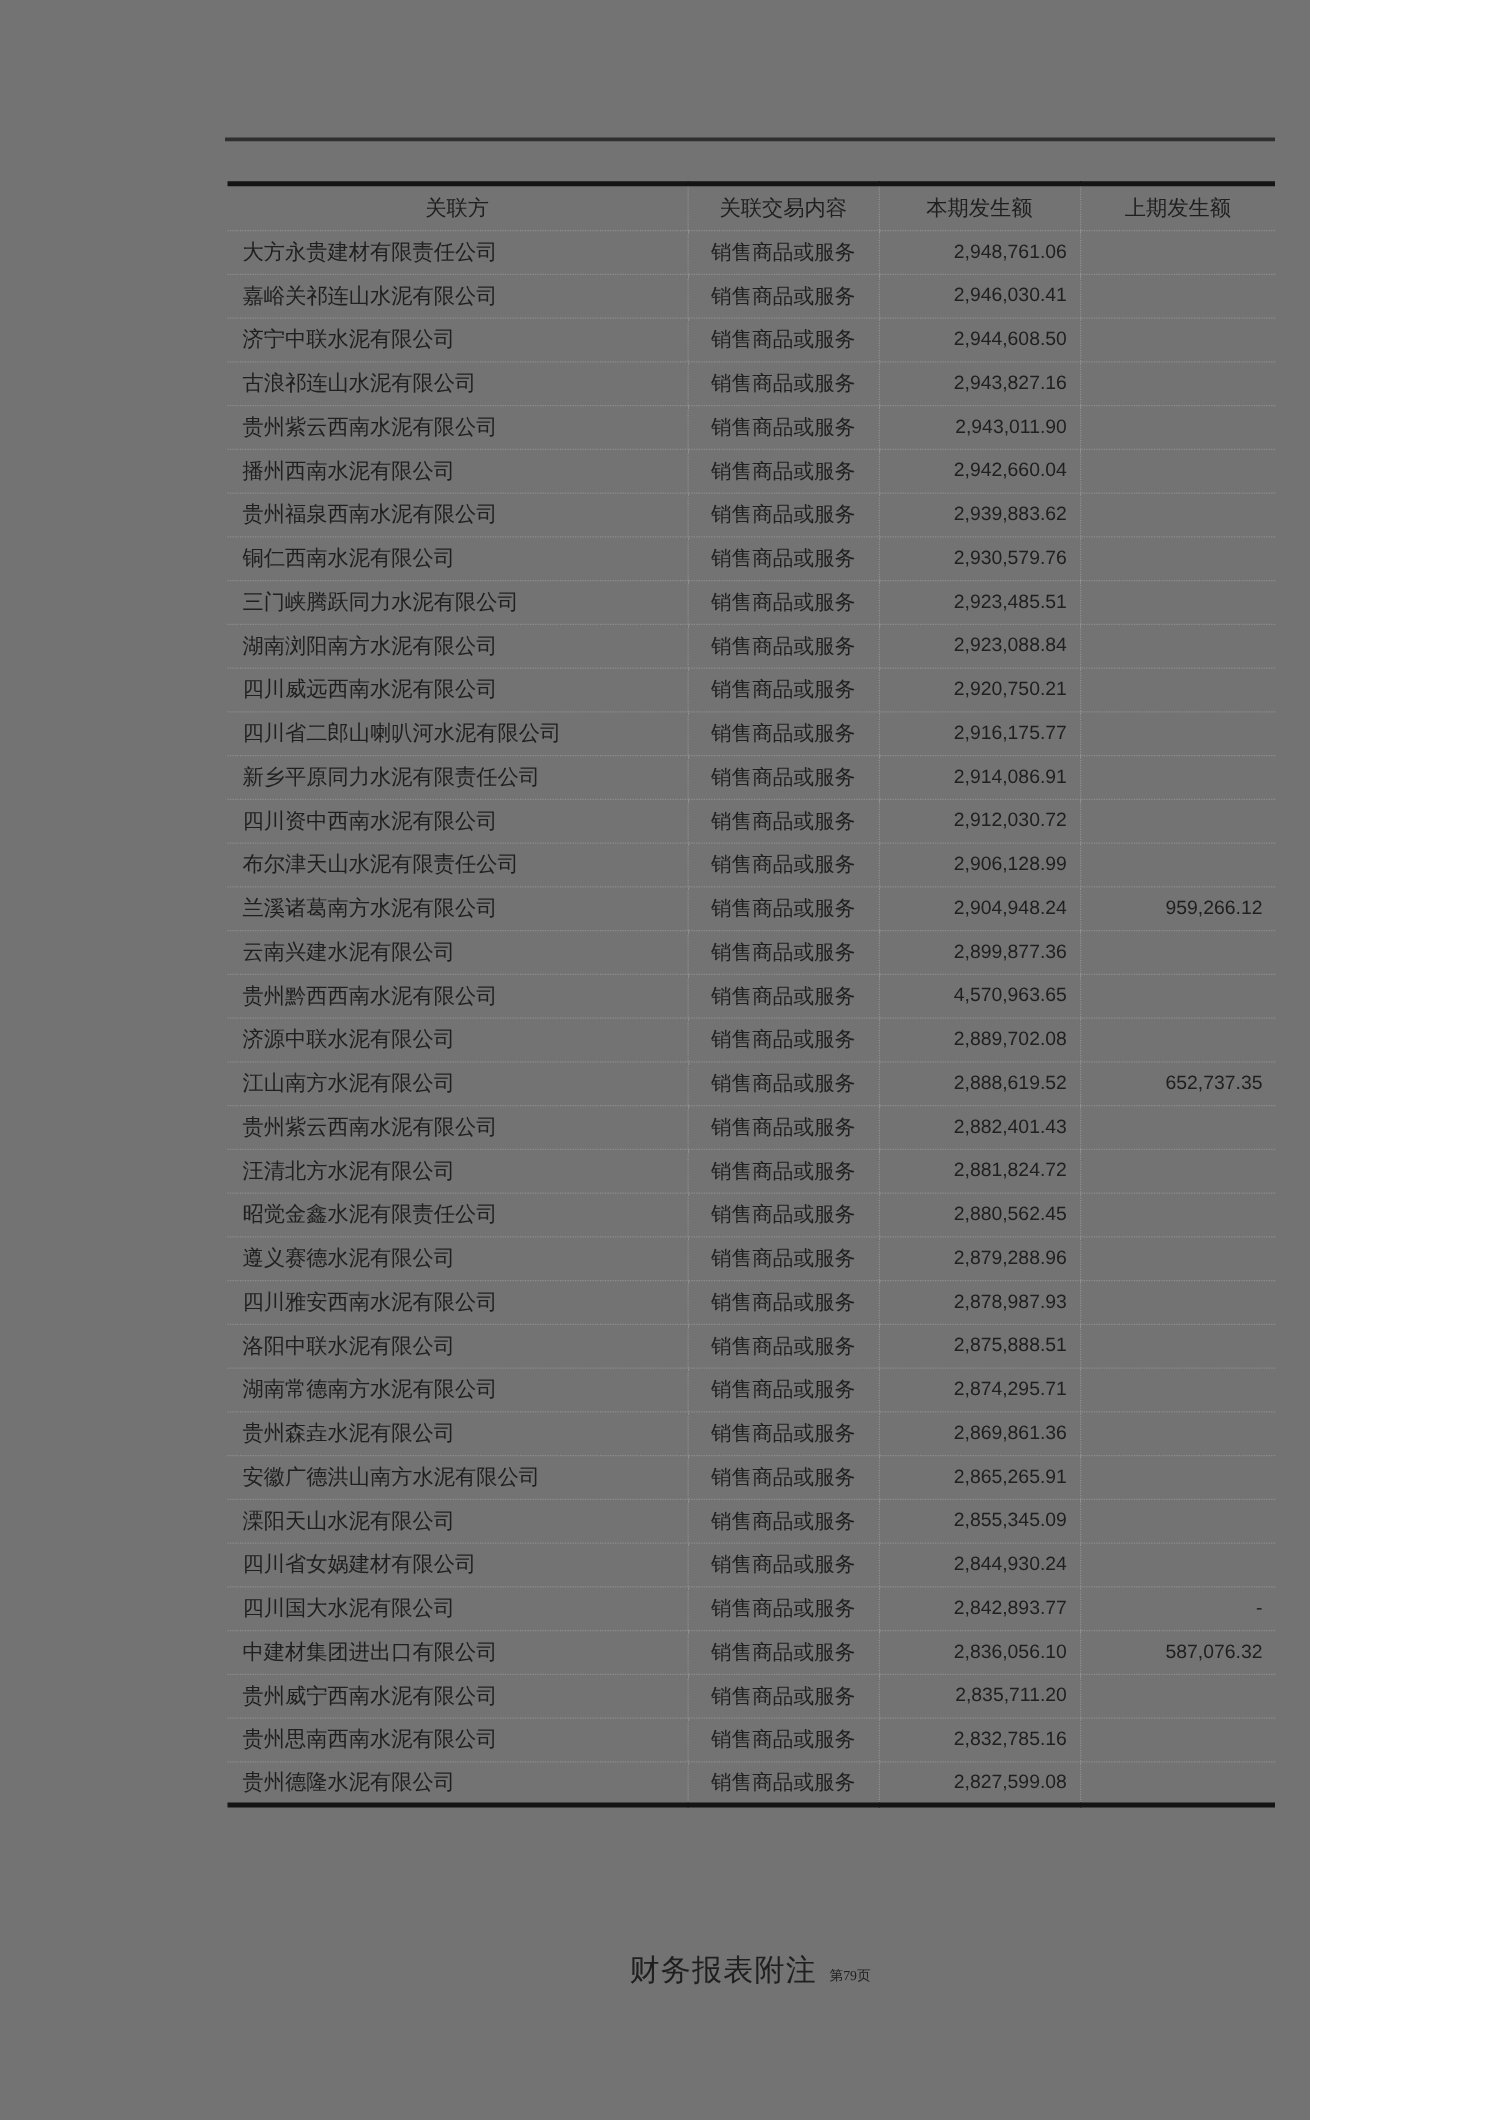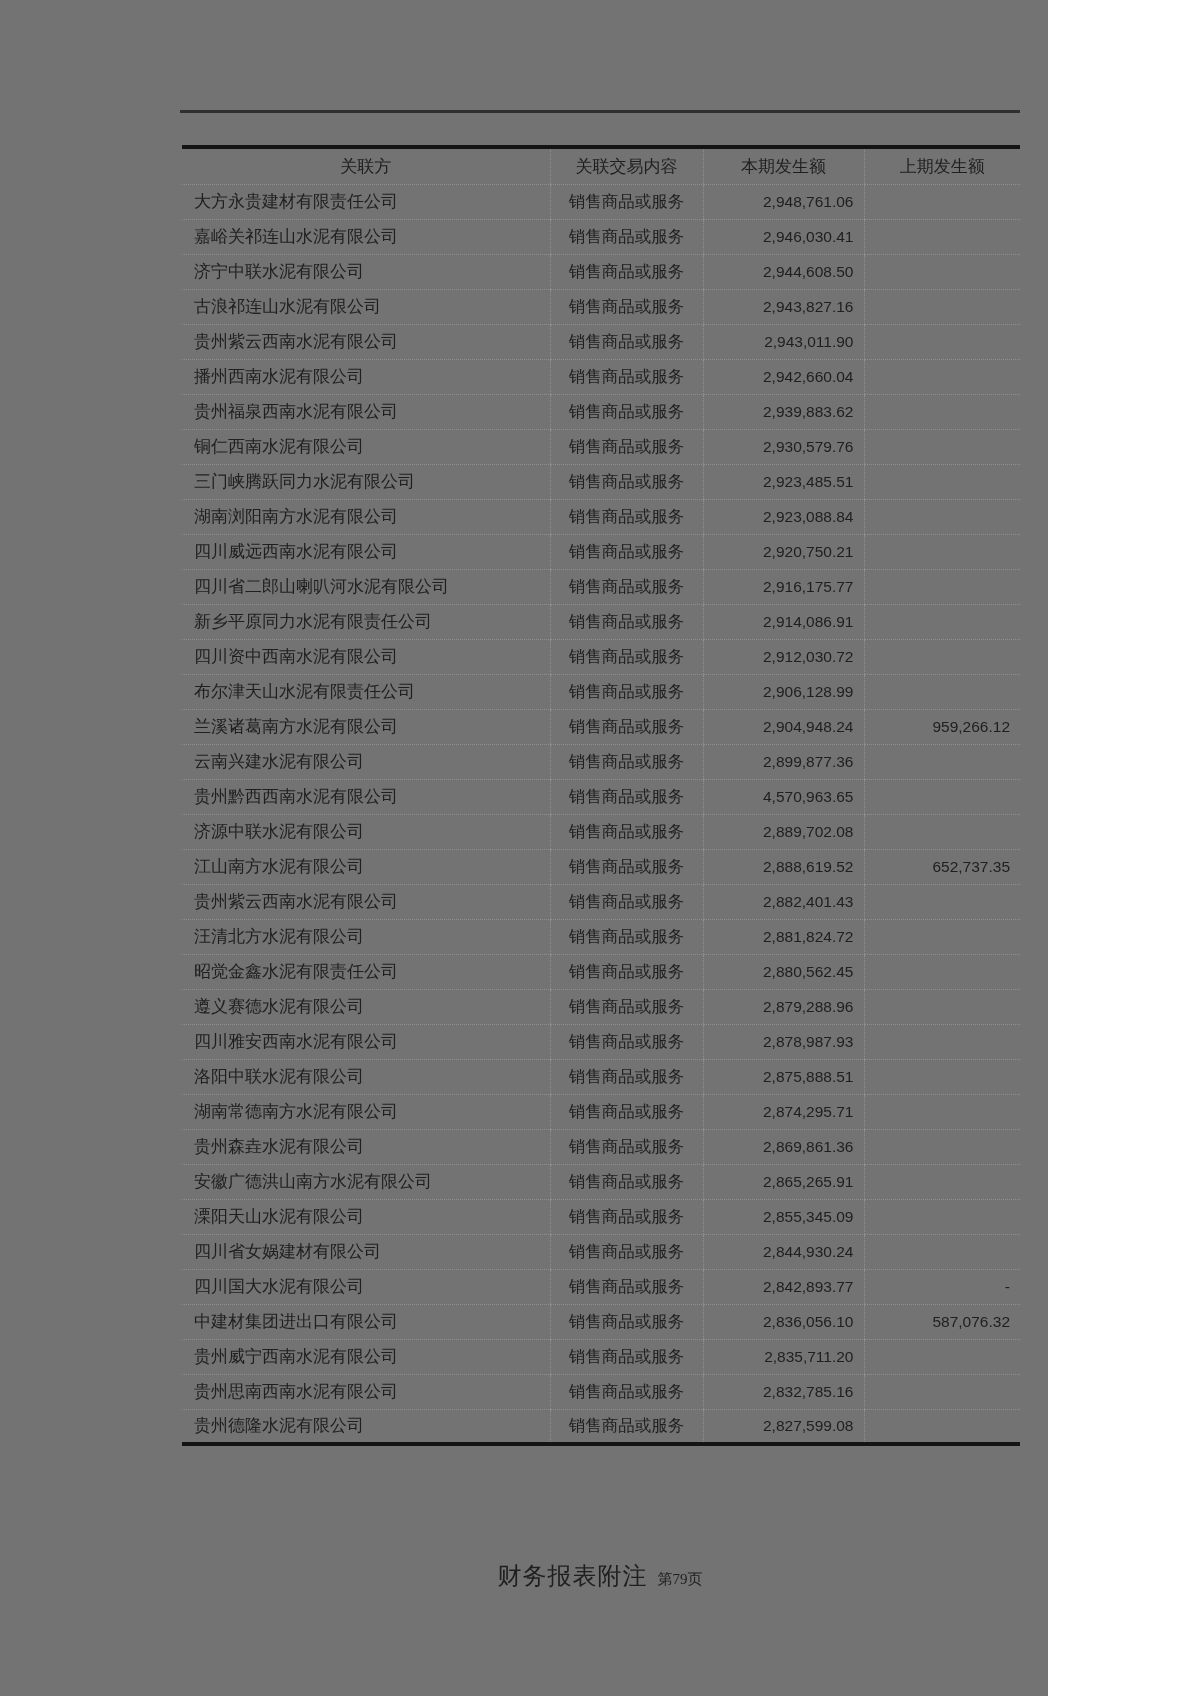--- a/index.html
+++ b/index.html
@@ -50,21 +50,21 @@
   }
   .footer{
     position:absolute;left:0;top:1560px;width:1200px;height:40px;
     text-align:center;
   }
   .footer-title{
     font-size:24px;letter-spacing:1px;
     font-family:"Liberation Serif","DejaVu Serif",serif;
   }
   .footer-page{
-    font-size:15px;margin-left:10px;
+    font-size:11px;margin-left:10px;
     font-family:"Liberation Serif","DejaVu Serif",serif;
   }
 </style>
 </head>
 <body>
 
 <div class="page">
 
   <div class="top-rule"></div>
 

